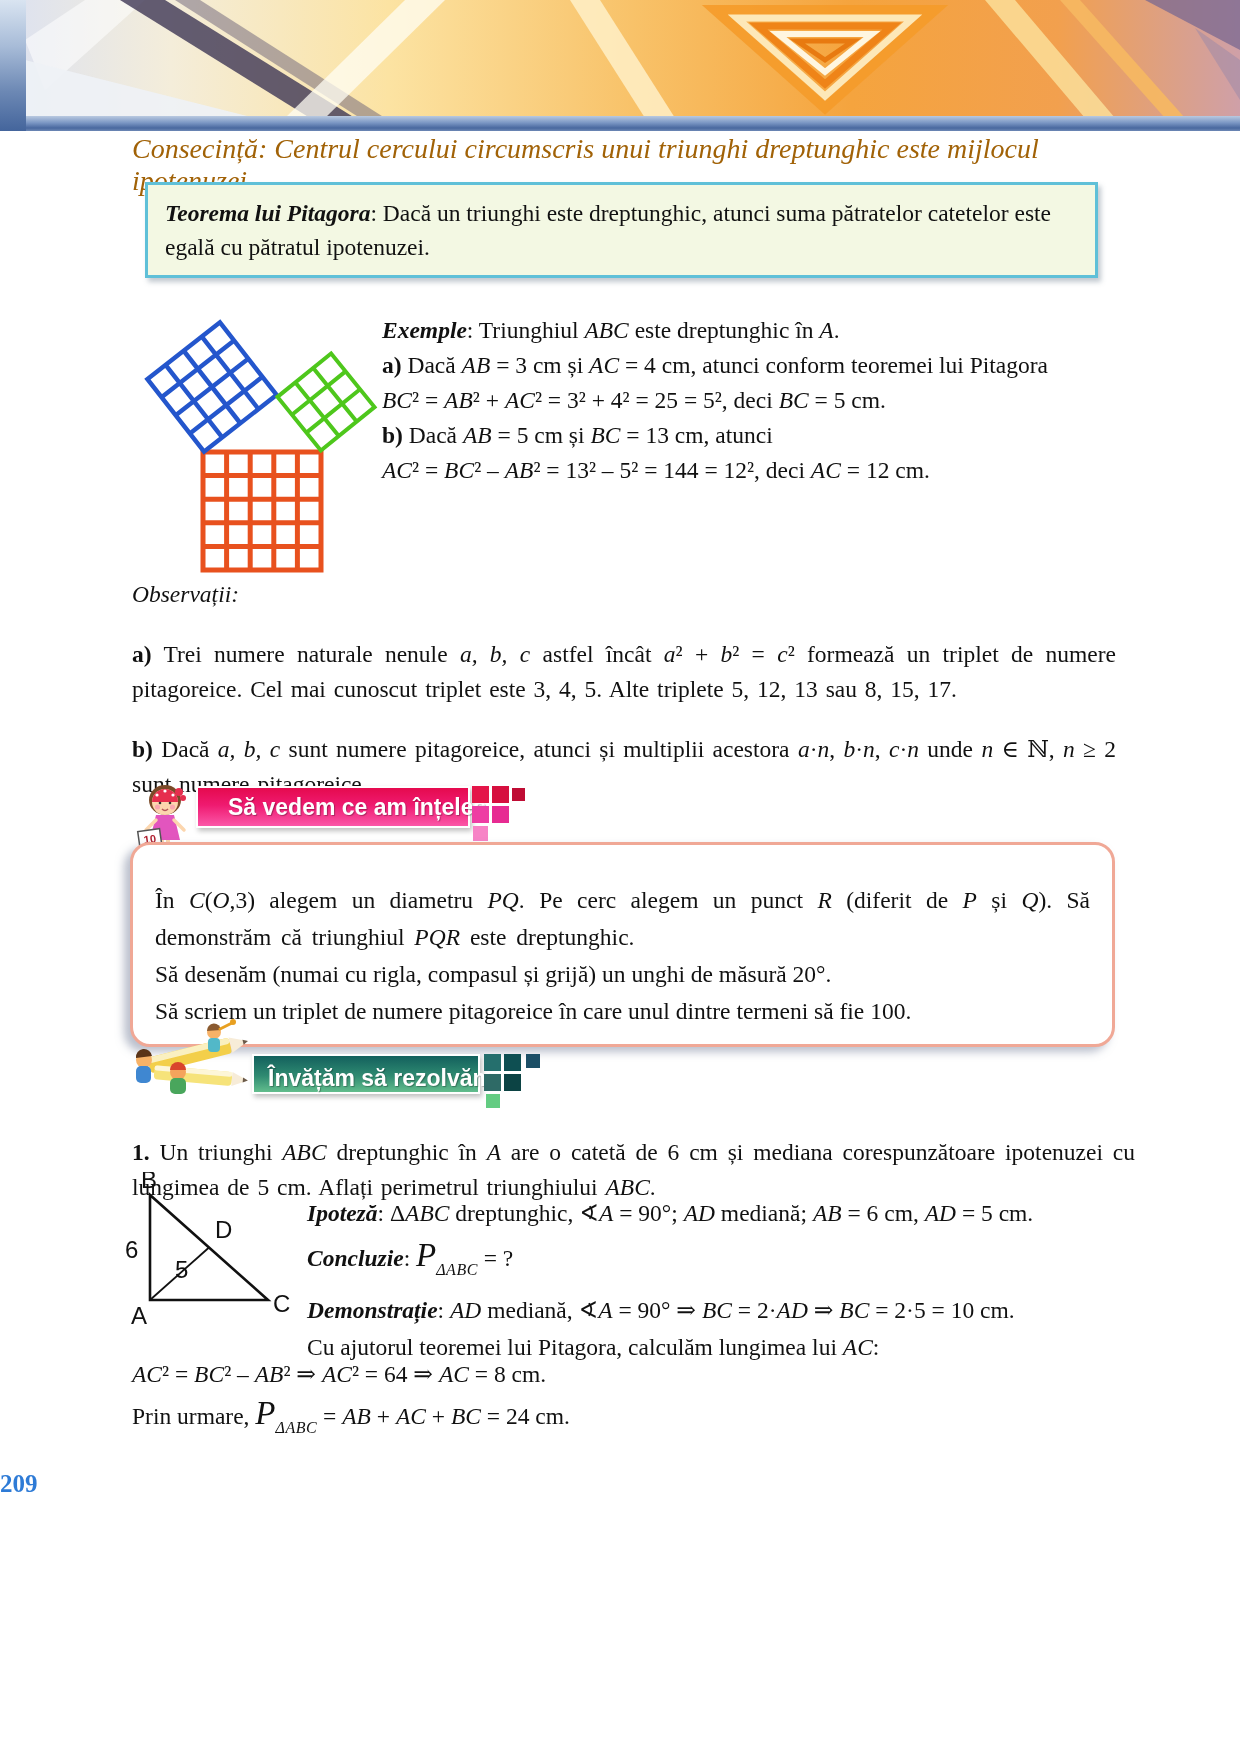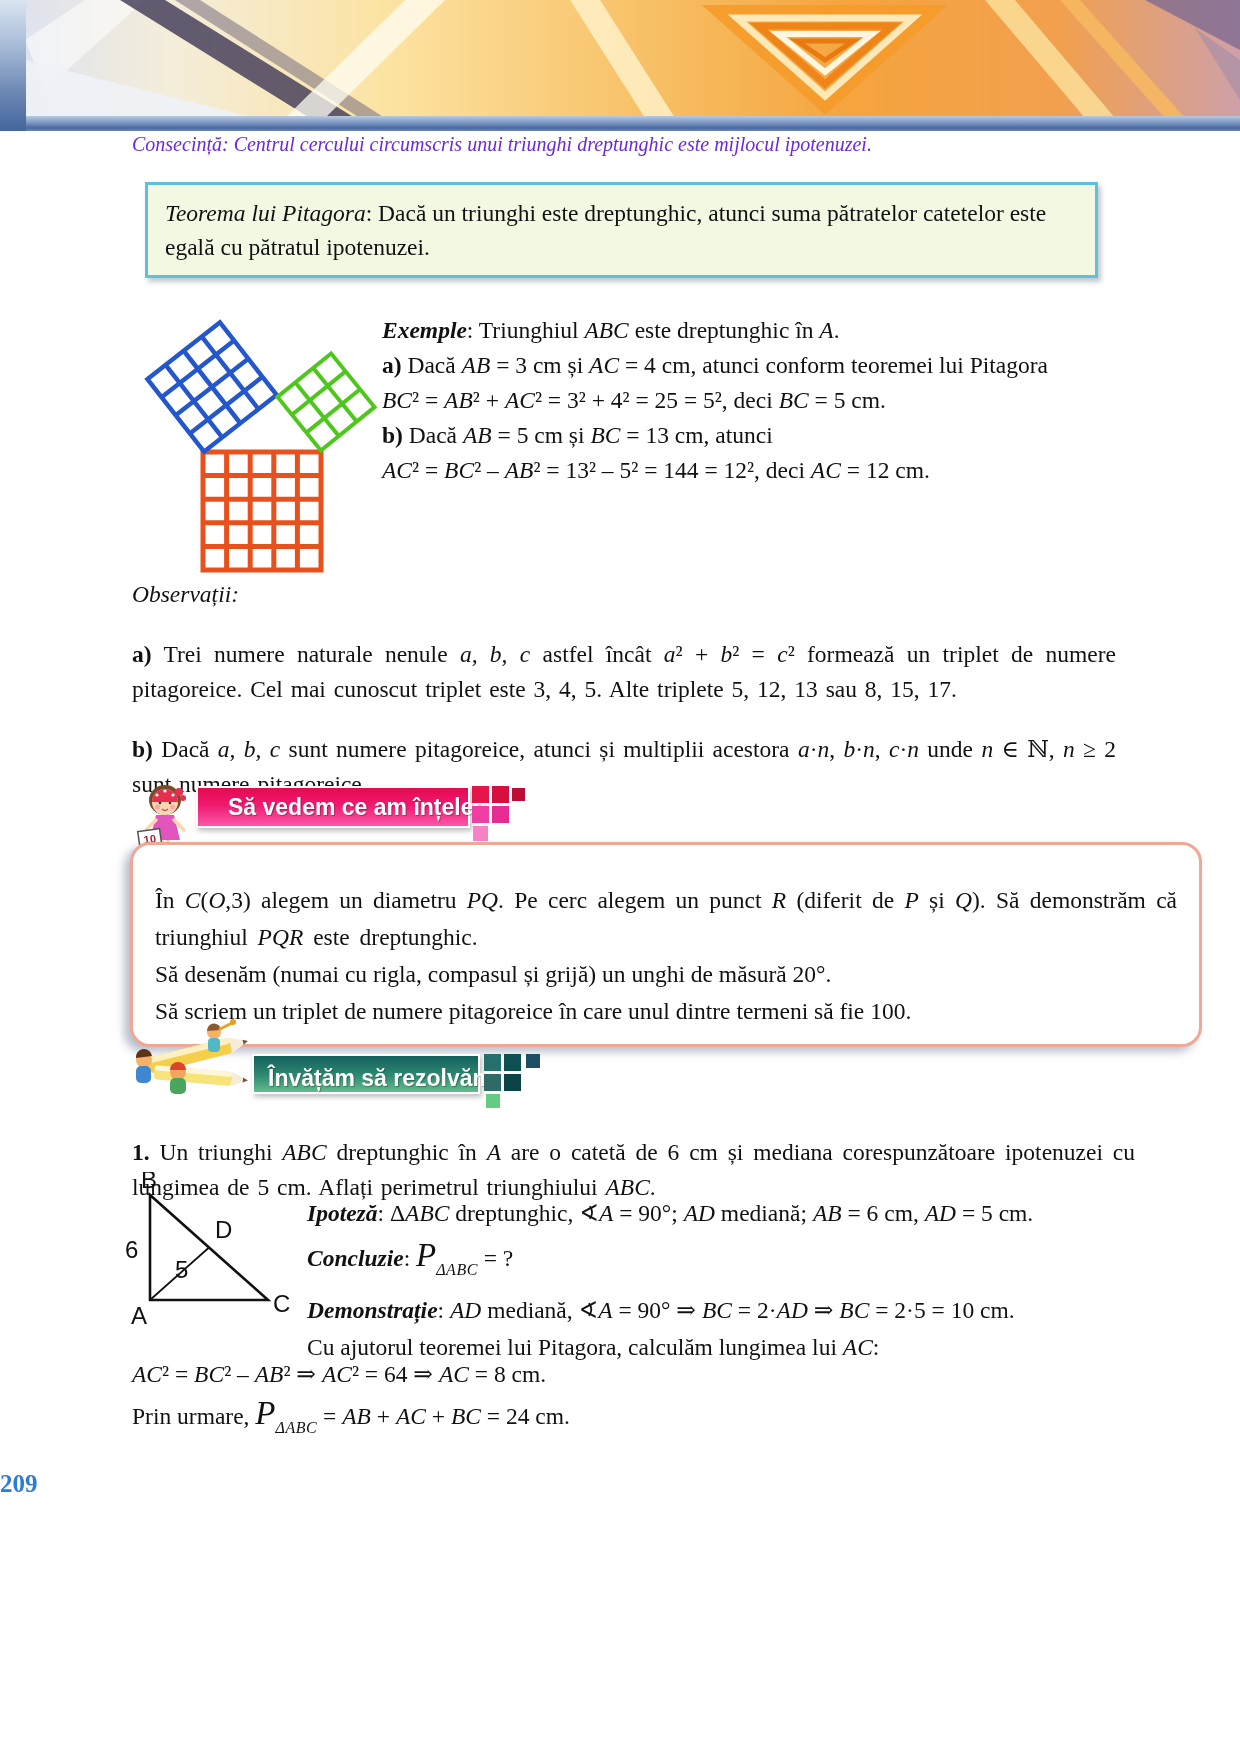--- a/index.html
+++ b/index.html
@@ -5,43 +5,43 @@
   html,body{margin:0;padding:0;background:#888;}
   .page{position:relative;width:1240px;height:1754px;background:#ffffff;overflow:hidden;
         font-family:"Liberation Serif","DejaVu Serif",serif;color:#111;}
   .abs{position:absolute;}
   
   .leftbar{position:absolute;left:0;top:0;width:26px;height:131px;
            background:linear-gradient(180deg,#d9e4f1 0%,#a8bcd8 35%,#6c88b4 70%,#44659c 100%);}
   .hstripe{position:absolute;left:26px;top:116px;width:1214px;height:15px;
            background:linear-gradient(180deg,#b9c9e0 0%,#7b97c4 45%,#49689f 80%,#6d88b5 100%);}
   
-  .consequence{left:132px;top:133px;width:985px;font-style:italic;font-size:20px;color:#6d28d9;}
+  .consequence{left:132px;top:133px;width:985px;font-style:italic;font-size:28px;color:#a16207;}
   
   .theorem-box{left:145px;top:182px;width:953px;box-sizing:border-box;
     background:#f3f8e3;border:3px solid #5fc0d8;box-shadow:3px 4px 5px rgba(120,135,150,.45);
     padding:11px 17px;font-size:23.5px;line-height:34px;}
-  .thm-title{font-weight:normal;font-style:italic;}
+  .thm-title{font-weight:bold;font-style:italic;}
   
   .txt{font-size:23.5px;line-height:35px;}
   .just{text-align:justify;word-spacing:2px;margin-top:25px;}
   
   .pinkbar{left:196px;top:786px;width:274px;height:42px;box-sizing:border-box;
     background:linear-gradient(180deg,#e50a4e 0%,#ef1a70 45%,#fb57a8 100%);
     border:2px solid #fff;box-shadow:2px 3px 5px rgba(0,0,0,.25);
     display:flex;align-items:center;padding-left:30px;}
   .greenbar{left:252px;top:1054px;width:228px;height:40px;box-sizing:border-box;
     background:linear-gradient(180deg,#13605d 0%,#2f8a71 55%,#62bd8d 100%);
     border:2px solid #fff;box-shadow:2px 3px 5px rgba(0,0,0,.25);
     display:flex;align-items:flex-end;padding-left:14px;}
   .bannertext{font-family:"Liberation Sans","DejaVu Sans",sans-serif;font-weight:bold;
     color:#fff;font-size:23px;white-space:nowrap;text-shadow:1px 1px 1px rgba(0,0,0,.3);}
   .sq{position:absolute;width:17px;height:17px;}
   
-  .notebox{left:130px;top:842px;width:1072px;box-sizing:border-box;background:#fff;
+  .notebox{left:130px;top:842px;width:985px;box-sizing:border-box;background:#fff;
     border:3px solid #f0a896;border-radius:20px;
     box-shadow:-6px 5px 8px rgba(120,130,155,.5);
     padding:12px 22px 14px 22px;font-size:23.5px;line-height:37px;}
   
   .sol{font-size:23.5px;line-height:34px;white-space:nowrap;}
   .pbig{font-style:italic;font-size:33px;}
   .psub{font-style:italic;font-size:16px;vertical-align:-9px;letter-spacing:.5px;}
   .pagenum{left:0;top:1470px;width:1240px;text-align:left;
     color:#2e7bd6;font-weight:bold;font-size:25px;}
   .figlabel{font-family:"Liberation Sans","DejaVu Sans",sans-serif;font-size:24px;fill:#111;}

